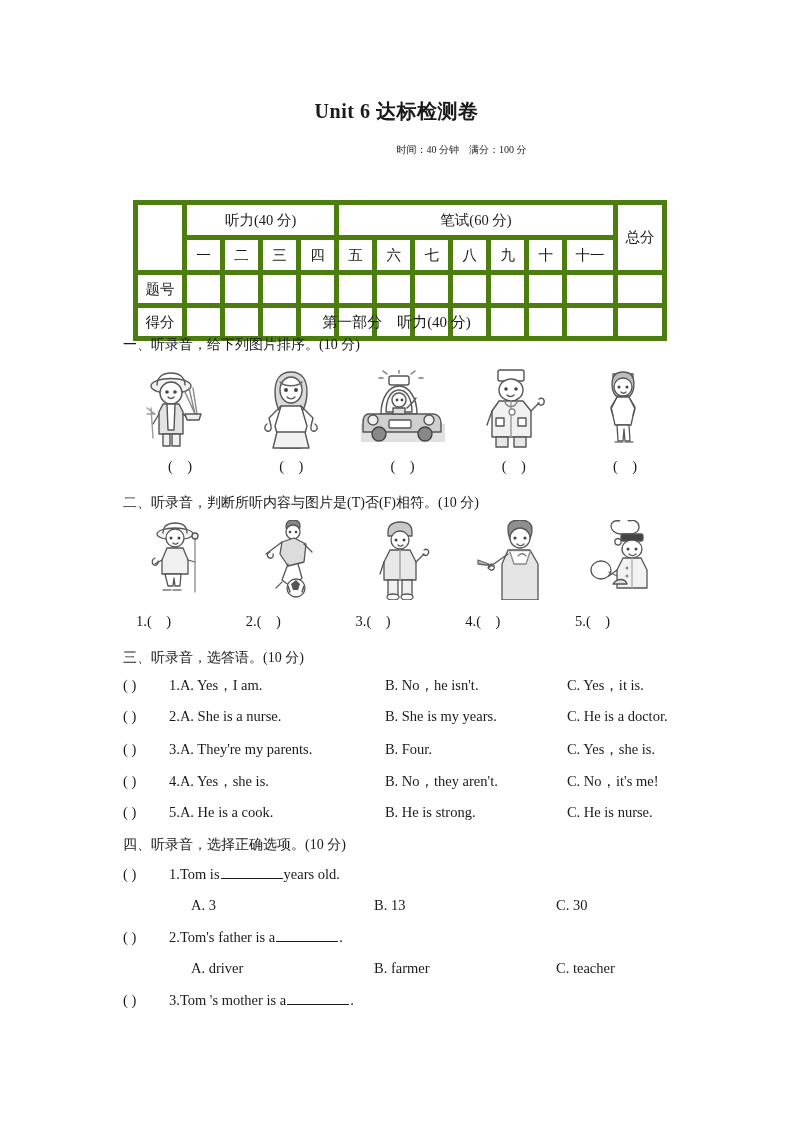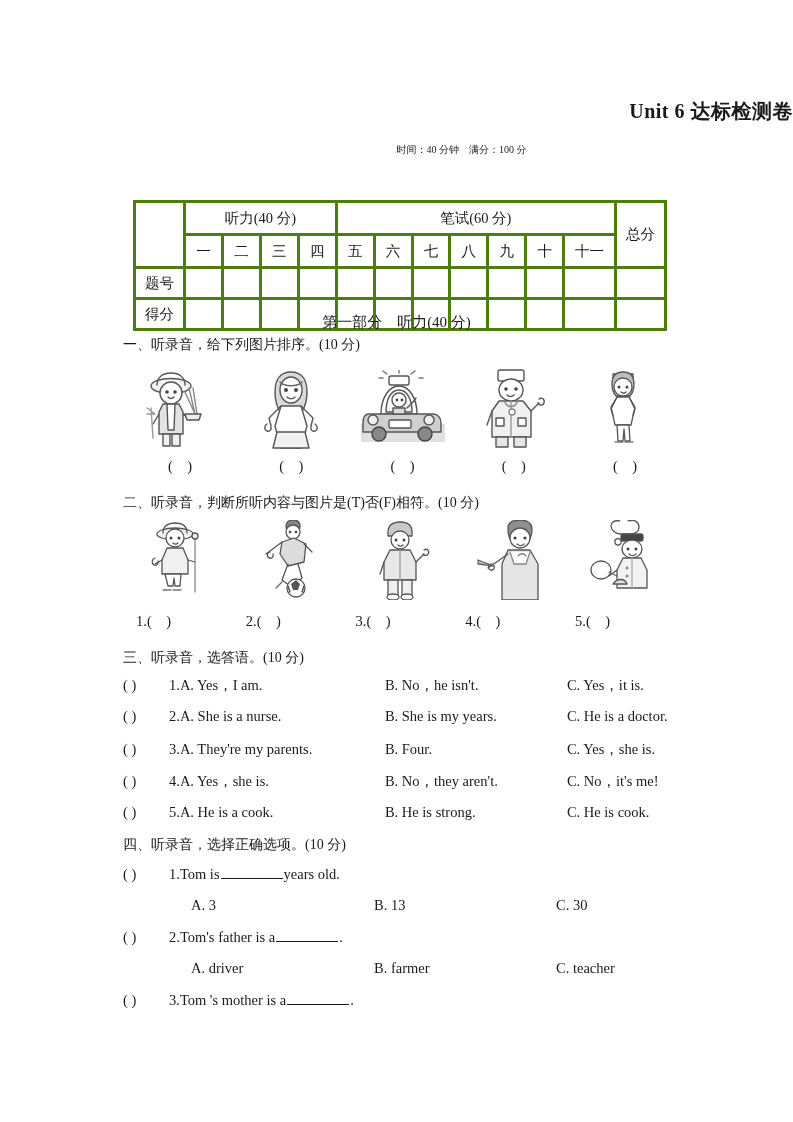--- a/index.html
+++ b/index.html
@@ -20,21 +20,21 @@
     left: 0; top: 0;
     width: 793px;
     height: 1122px;
   }
 
   
   .title {
     position: absolute;
     left: 0; top: 98px;
     width: 793px;
-    text-align: right;
+    text-align: center;
     font-size: 20px;
     font-weight: bold;
     letter-spacing: 0.5px;
   }
   .subtitle {
     position: absolute;
     left: 0; top: 143px;
     width: 793px;
     text-align: center;
     font-size: 10px;
@@ -45,21 +45,21 @@
   
   .score-table {
     position: absolute;
     left: 133px;
     top: 200px;
     width: 534px;
     border-collapse: collapse;
     font-size: 14.5px;
   }
   .score-table td {
-    border: 3px solid #4d7c0f;
+    border: 5px solid #4d7c0f;
     text-align: center;
     vertical-align: middle;
     height: 26px;
     padding: 0;
   }
   .score-table td.hdr-blank { width: 52px; }
   .score-table td.num-cell  { width: 38px; }
   .score-table td.wide-cell { width: 54px; font-family: Liberation Serif, serif; }
   .score-table td.total-cell { width: 52px; }
   .r1 td { height: 30px; }
@@ -429,21 +429,21 @@
   <div class="qline" style="top:708px">
     <span class="qbracket">(      )</span><span class="qstem">2.</span><span class="opt opt-a">A. She is a nurse.</span><span class="opt opt-b">B. She is my years.</span><span class="opt">C. He is a doctor.</span>
   </div>
   <div class="qline" style="top:740px">
     <span class="qbracket">(      )</span><span class="qstem">3.</span><span class="opt opt-a">A. They're my parents.</span><span class="opt opt-b">B. Four.</span><span class="opt">C. Yes，she is.</span>
   </div>
   <div class="qline" style="top:772px">
     <span class="qbracket">(      )</span><span class="qstem">4.</span><span class="opt opt-a">A. Yes，she is.</span><span class="opt opt-b">B. No，they aren't.</span><span class="opt">C. No，it's me!</span>
   </div>
   <div class="qline" style="top:804px">
-    <span class="qbracket">(      )</span><span class="qstem">5.</span><span class="opt opt-a">A. He is a cook.</span><span class="opt opt-b">B. He is strong.</span><span class="opt">C. He is cook.</span>
+    <span class="qbracket">(      )</span><span class="qstem">5.</span><span class="opt opt-a">A. He is a cook.</span><span class="opt opt-b">B. He is strong.</span><span class="opt">C. He is nurse.</span>
   </div>
 
   <div class="sec-head" id="sec4-head">四、听录音，选择正确选项。(10 分)</div>
 
   <div class="qline" style="top:866px">
     <span class="qbracket">(      )</span><span class="qstem">1.</span><span class="qstem">Tom is</span><span class="blank-line"></span><span class="qstem">years old.</span>
   </div>
   <div class="optline" style="top:897px">
     <span class="opt opt-a">A. 3</span><span class="opt opt-b">B. 13</span><span class="opt">C. 30</span>
   </div>

